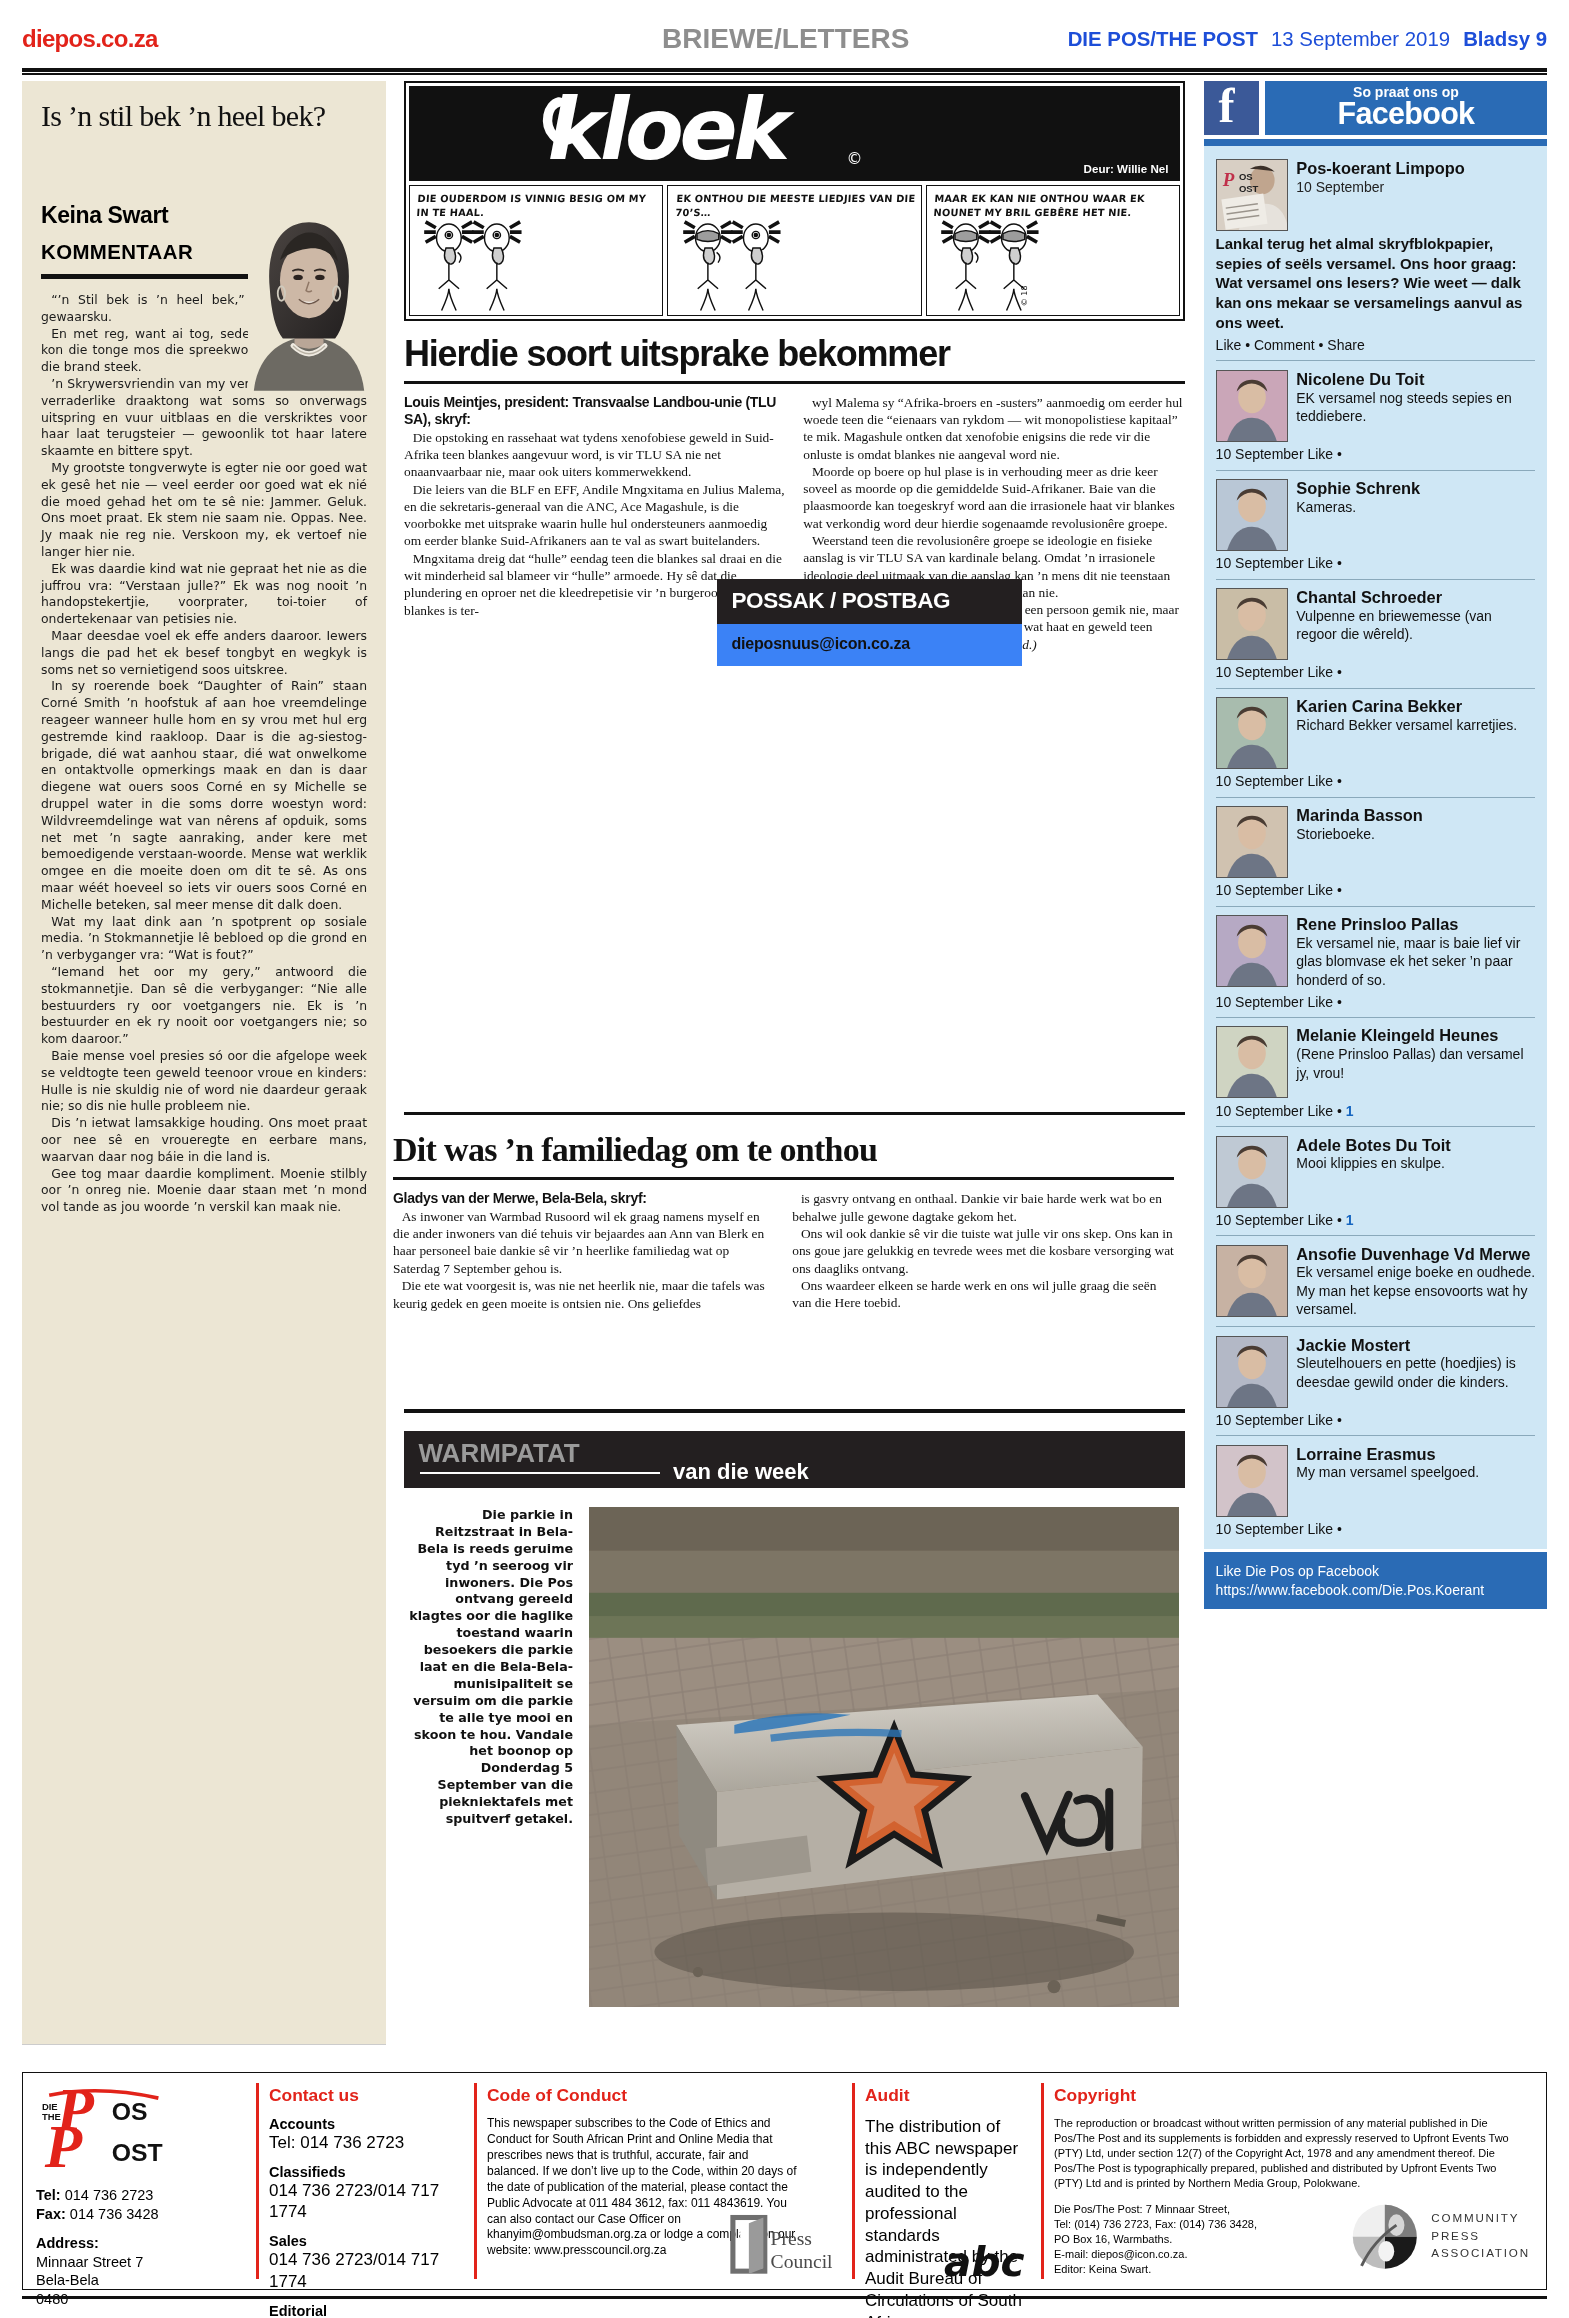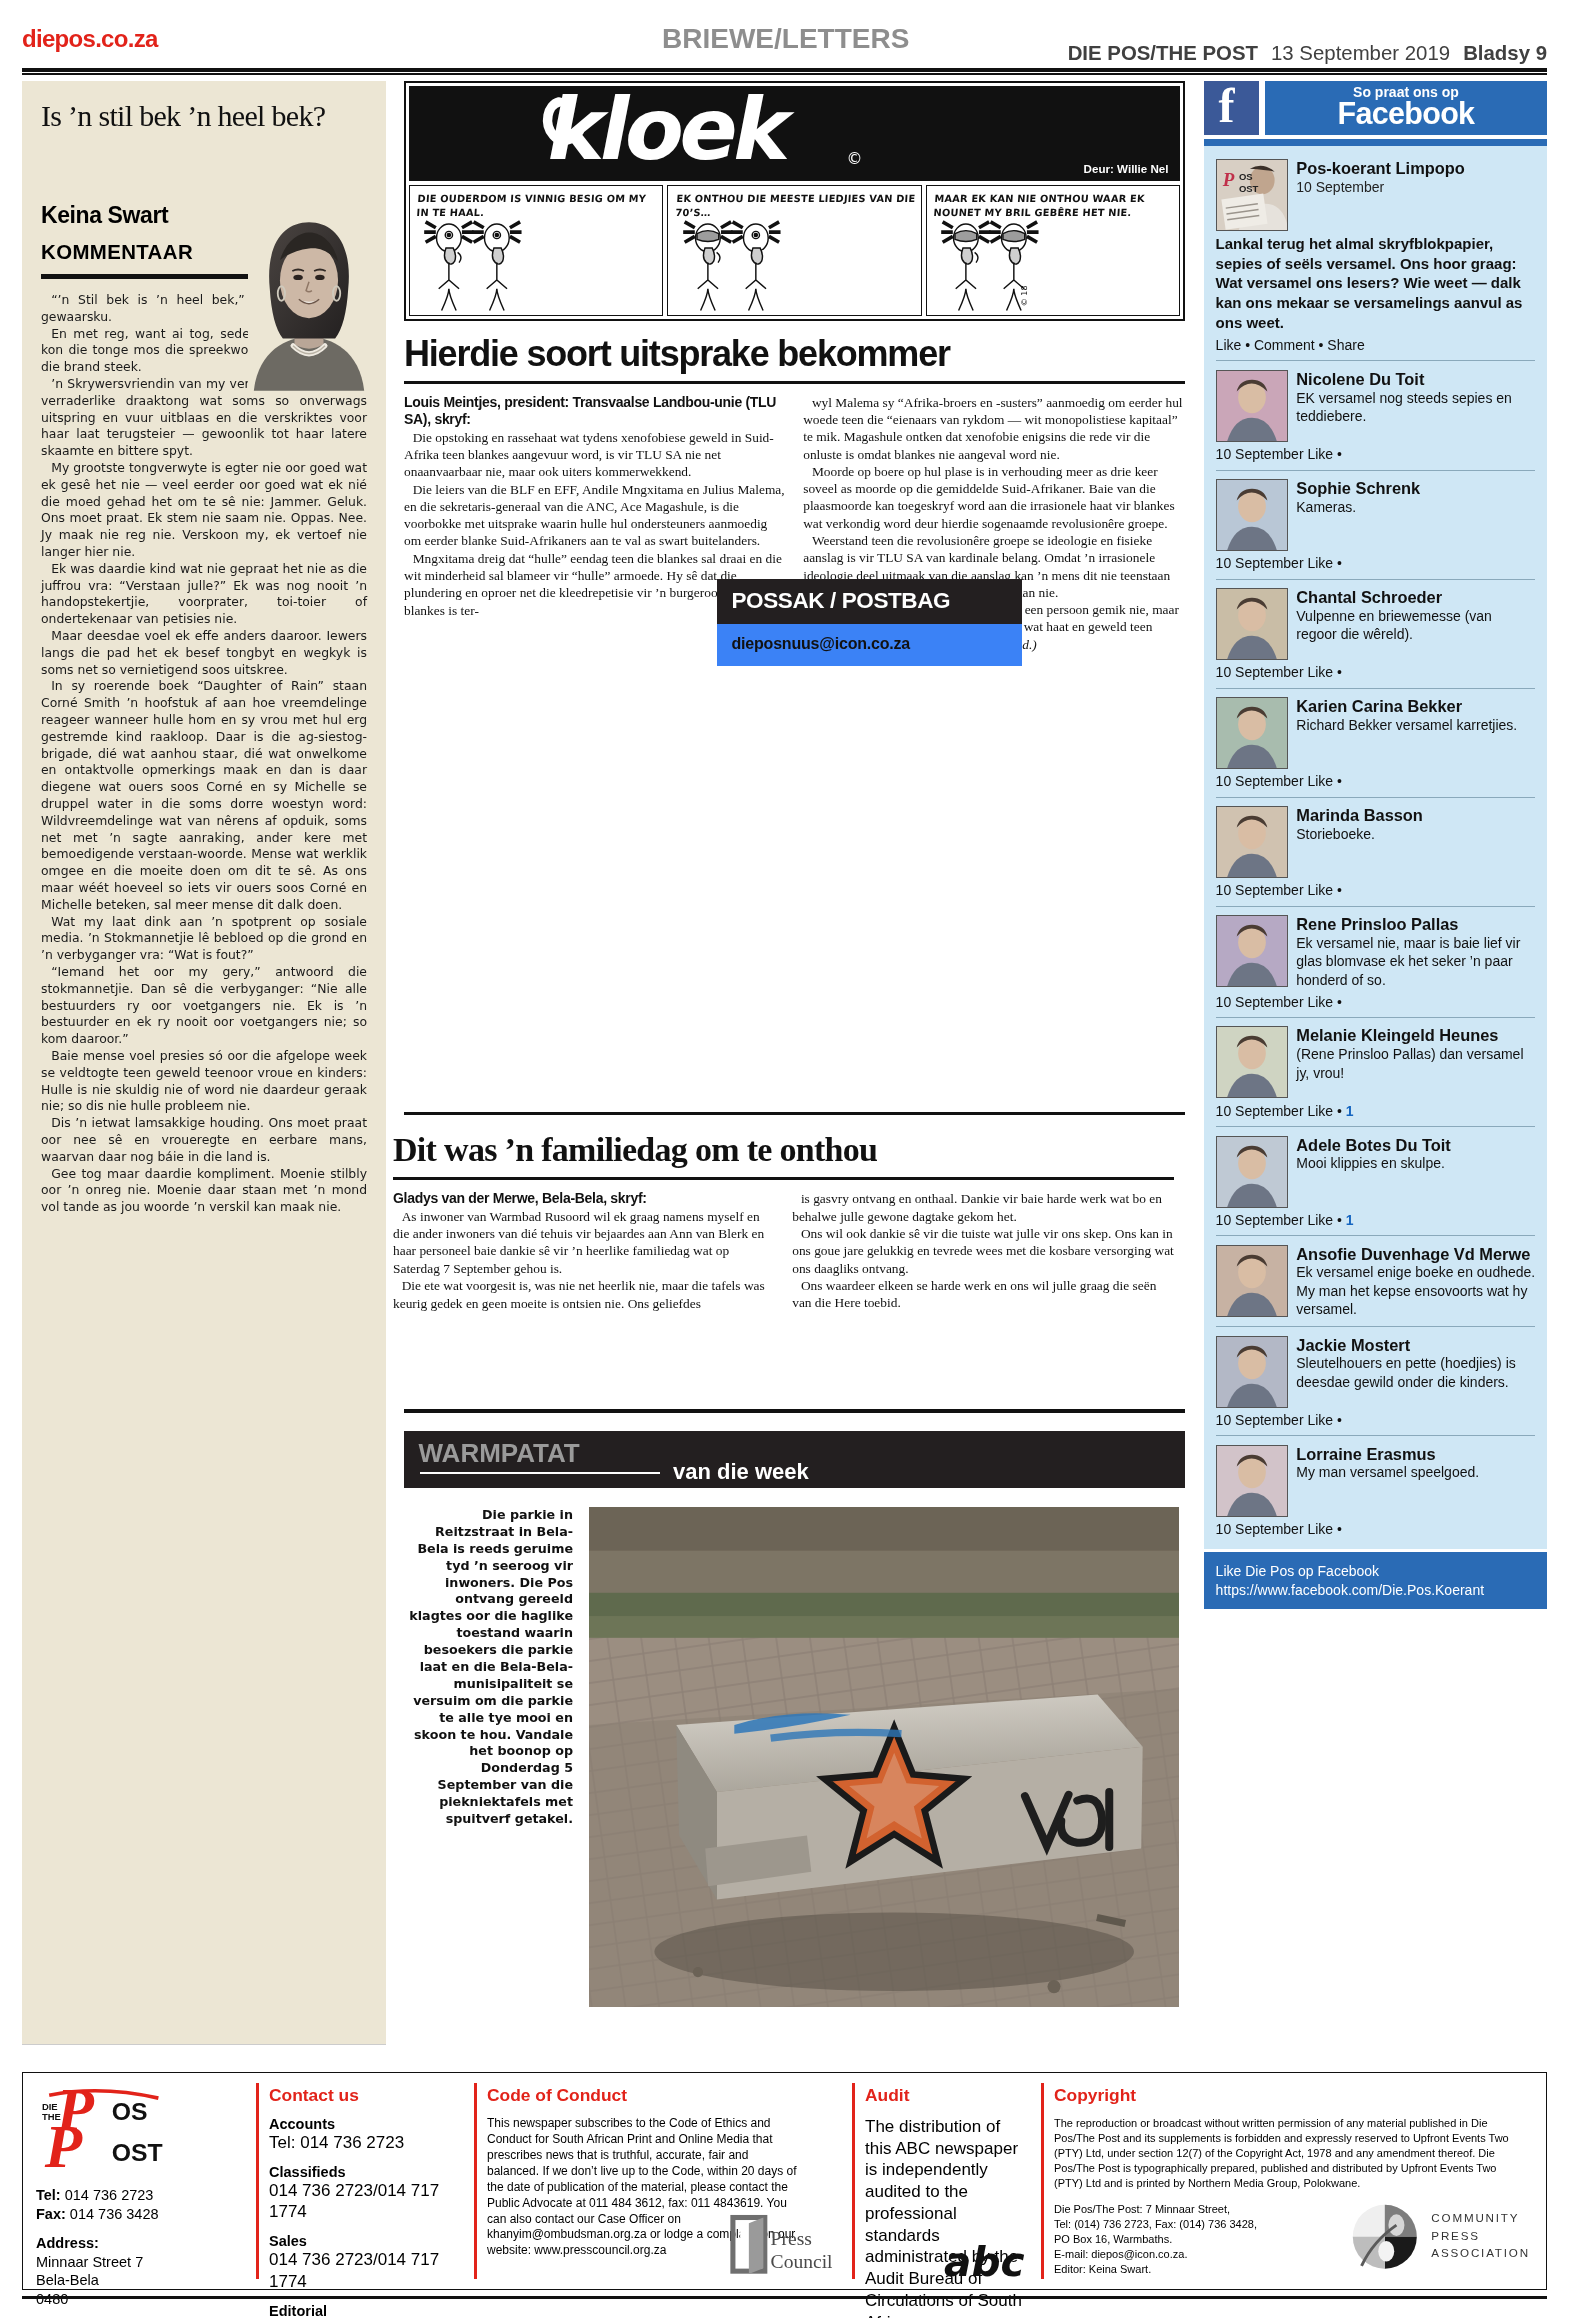--- a/index.html
+++ b/index.html
@@ -3,21 +3,21 @@
 <meta charset="utf-8">
 <style>
   html,body{margin:0;padding:0;background:#fff;}
   body{width:1569px;height:2319px;font-family:"Liberation Sans",sans-serif;color:#000;position:relative;overflow:hidden;}
   .page{position:relative;width:1569px;height:2319px;padding:10px;box-sizing:border-box;border-radius:12px;}
 
   
   .masthead{position:absolute;left:22px;top:14.5px;width:1525px;height:51px;}
   .mh-site{position:absolute;left:0;top:10.2px;font-family:"Liberation Sans",sans-serif;font-weight:bold;font-size:24px;color:#e2231a;letter-spacing:-0.7px;}
   .mh-center{position:absolute;left:640px;top:8.7px;font-weight:bold;font-size:28px;color:#8e8e8e;letter-spacing:0px;}
-  .mh-right{position:absolute;right:0;top:27px;font-weight:bold;font-size:20.4px;color:#404040;white-space:nowrap;text-align:right;}
+  .mh-right{position:absolute;right:0;top:13px;font-weight:bold;font-size:20.4px;color:#1d4ed8;white-space:nowrap;text-align:right;}
   .mh-right .sep{display:inline-block;width:13px;}
   .mh-date{font-weight:normal;}
   .mh-rule{position:absolute;left:22px;top:68px;width:1525px;height:3.6px;background:#111;}
   .mh-rule2{position:absolute;left:22px;top:73px;width:1525px;height:1.5px;background:#111;}
 
   
   .col1{position:absolute;left:22px;top:81px;width:364px;height:1963px;background:#ece6d4;border-bottom:0.7px solid #ccc;}
   .c1-pad{padding:19px 19px 7.3px 19px;}
   .c1-title{font-family:"Liberation Serif",serif;font-size:30px;line-height:1.06;font-weight:normal;color:#111;letter-spacing:-0.7px;}
   .c1-byline{margin-top:70px;font-weight:bold;font-size:23px;letter-spacing:-0.4px;}

